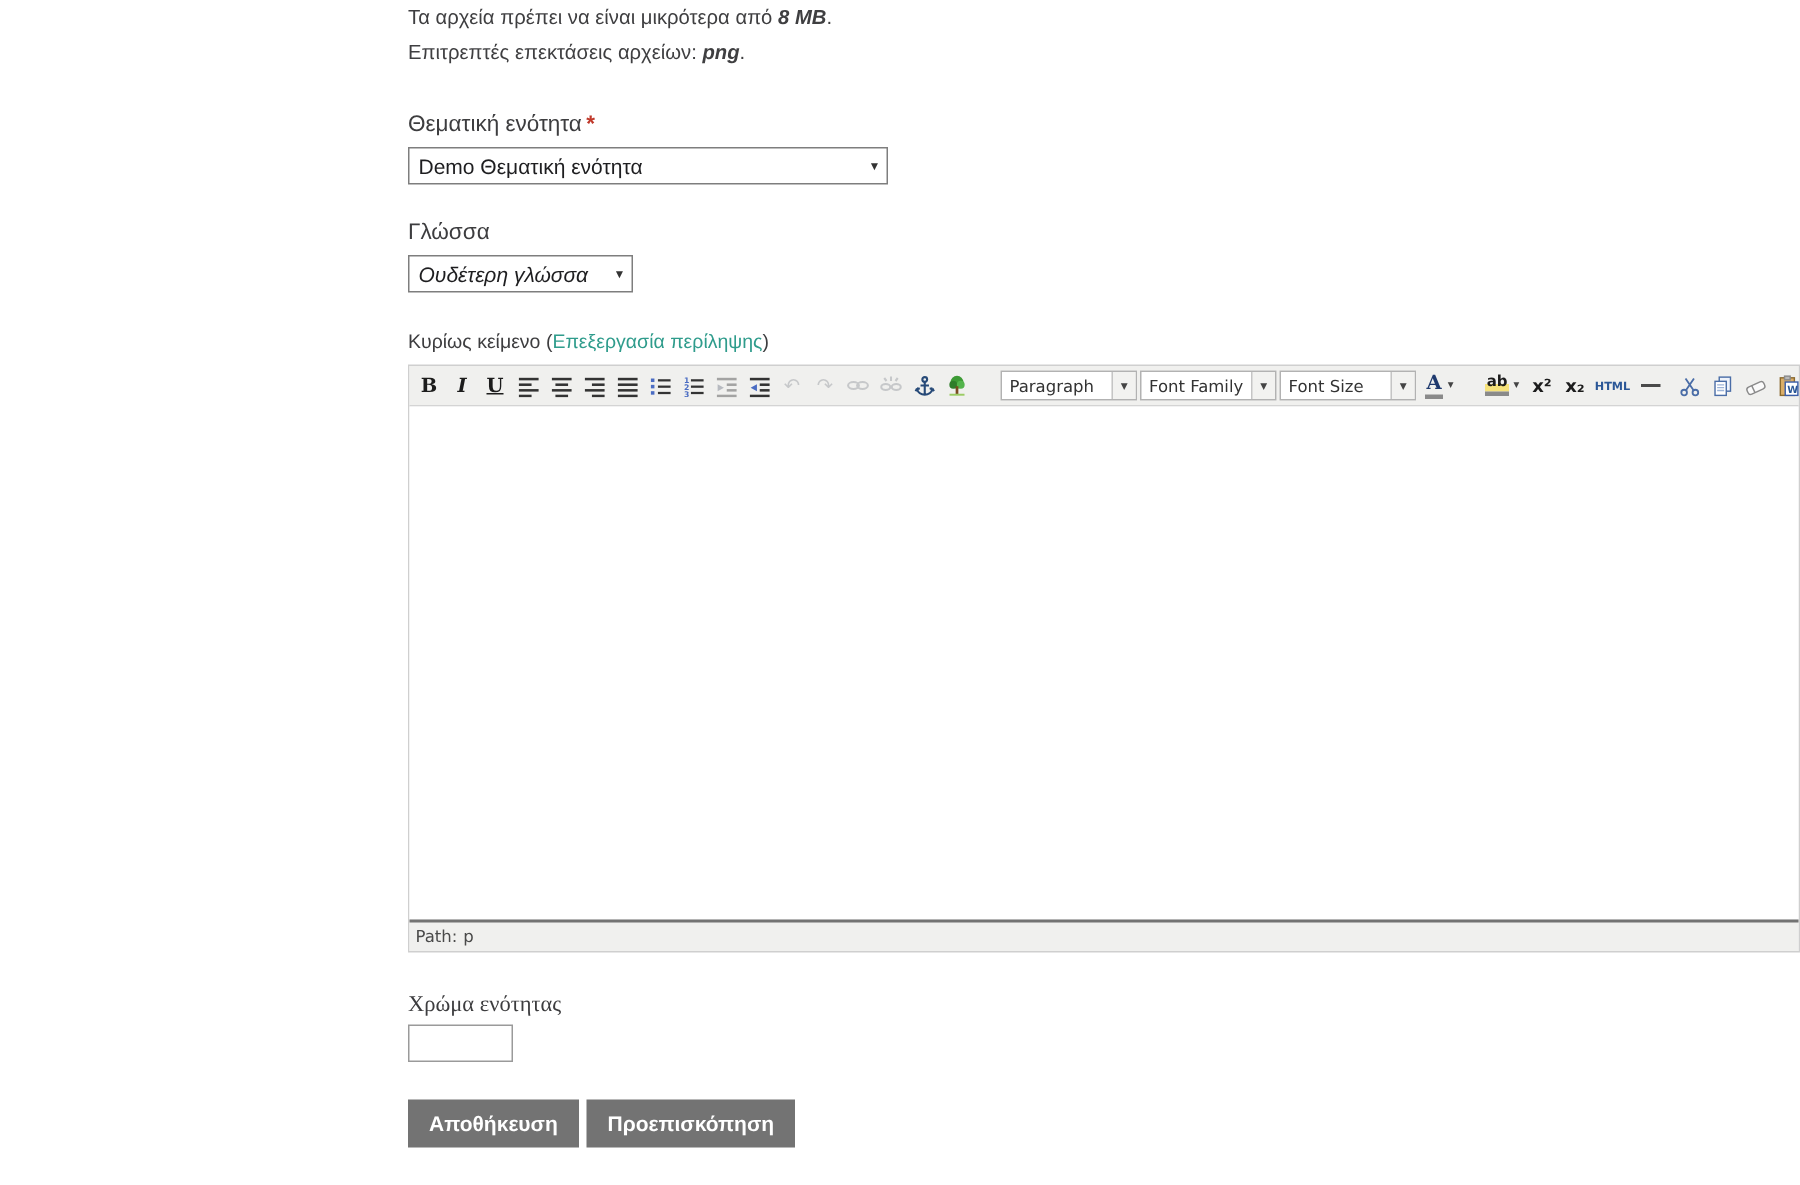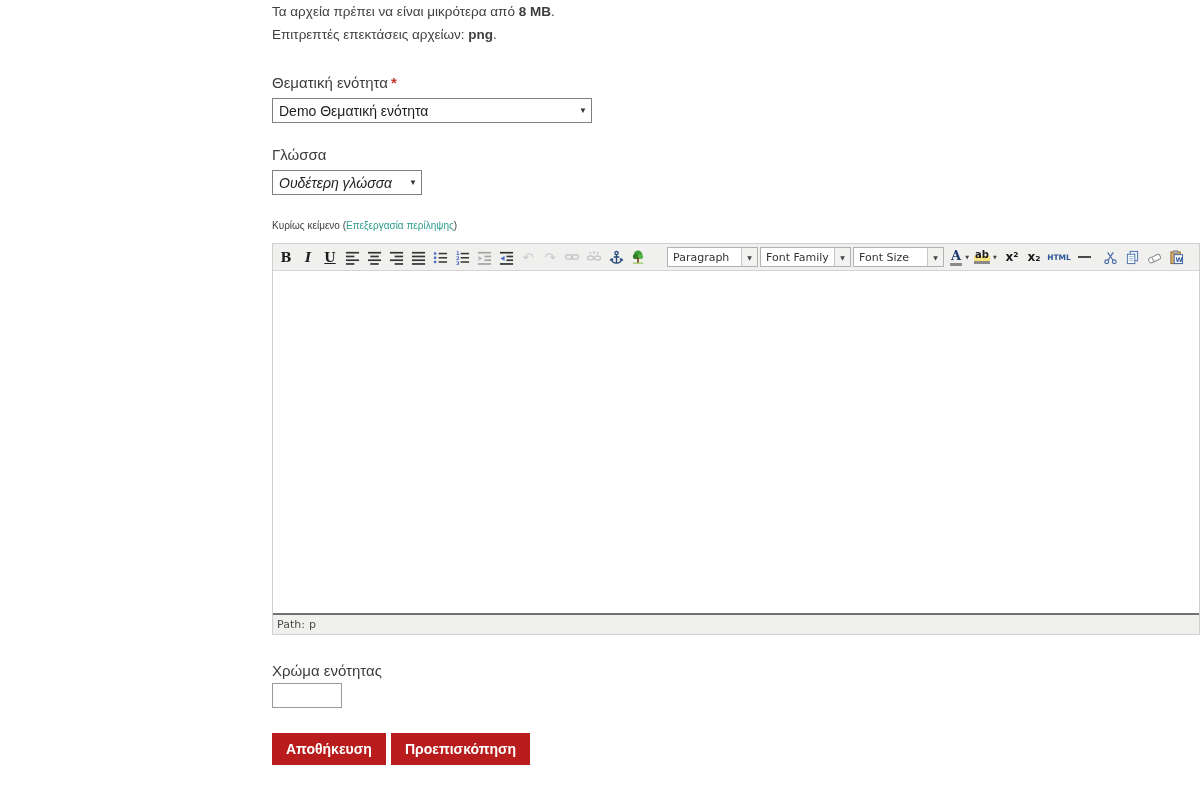--- a/index.html
+++ b/index.html
@@ -2,21 +2,21 @@
 <html><head>
 <meta charset="utf-8">
 <style>
   html,body{margin:0;padding:0;background:#fff;}
   .page{position:relative;width:1200px;height:790px;background:#fff;overflow:hidden;
         font-family:"Liberation Sans",sans-serif;color:#3d3d3f;}
   .abs{position:absolute;}
 
   
   .help{left:272px;font-size:13.5px;color:#3f3f41;}
-  .help b{font-weight:bold;}
+  .help b{font-weight:bold;font-style:italic;}
 
   
   .field-label{left:272px;font-size:15px;color:#3d3d3f;}
   .req{color:#c0392b;font-weight:bold;margin-left:3px;}
 
   
   .nselect{left:272px;height:25px;background:#fff;border:1px solid #7e7e7e;
            display:flex;align-items:center;box-sizing:border-box;cursor:default;}
   .nselect .sel-text{flex:1;padding:0 6px;font-size:14px;color:#1e1e20;white-space:nowrap;overflow:hidden;}
   .nselect .sel-arrow{width:16px;font-size:8px;color:#333;text-align:center;flex:0 0 auto;}
@@ -35,41 +35,41 @@
   .dis{opacity:.4;filter:saturate(.2);}
   .bi{font-family:"DejaVu Serif",serif;font-weight:bold;font-size:13px;color:#1c1c1c;line-height:1;}
   .it{font-style:italic;}
   .un{text-decoration:underline;}
   .glyph{font-size:13px;color:#7d8fb3;line-height:1;}
   .tb-listbox{height:20px;background:#fff;border:1px solid #b2b2b2;display:flex;flex:0 0 auto;
               box-sizing:border-box;cursor:pointer;}
   .lb-text{width:64px;padding:3px 4px 0 5px;font-size:11px;color:#333;white-space:nowrap;overflow:hidden;}
   .lb-arrow{width:15px;border-left:1px solid #c5c5c5;background:#f2f2f0;display:flex;
             align-items:center;justify-content:center;font-size:6px;color:#444;}
-  .tb-split{display:flex;align-items:center;flex:0 0 auto;cursor:pointer;}
+  .tb-split{display:flex;align-items:center;flex:0 0 auto;cursor:pointer;margin-left:16px;}
   .fc-letter{display:inline-block;font-family:"DejaVu Serif",serif;font-weight:bold;font-size:13px;
              color:#1f3a6e;line-height:1;border-bottom:3px solid #8a8a8a;padding:0 1px 1px 1px;}
   .bc-letters{display:inline-block;font-weight:bold;font-size:10px;color:#1c1c1c;line-height:1;
               border-bottom:3px solid #8a8a8a;padding:0 1px 1px 1px;background:linear-gradient(transparent 55%, #f6e27a 55%);}
   .split-arrow{width:10px;height:20px;display:flex;align-items:center;justify-content:center;
                font-size:5px;color:#444;}
   .supsub{font-weight:bold;font-size:12px;color:#1c1c1c;line-height:1;}
   .htmlb{font-weight:bold;font-size:7.5px;color:#2b5797;letter-spacing:0;}
   .hrline{width:13px;height:2px;background:#4a4a4a;}
   .content{height:342px;background:#fff;cursor:text;}
   .statusbar{height:19px;background:#f0f0ee;border-top:2px solid #737373;display:flex;align-items:center;
              font-family:"DejaVu Sans",sans-serif;font-size:11px;color:#4a4a4a;padding-left:4px;gap:4px;}
 
   
   .color-input{left:272px;top:683px;width:70px;height:25px;box-sizing:border-box;
                border:1px solid #9a9a9a;background:#fff;font-size:14px;padding:0 5px;
                font-family:"Liberation Sans",sans-serif;}
 
   
-  .action-btn{top:733px;height:32px;background:#b91c1c;color:#fff;border:none;cursor:pointer;
+  .action-btn{top:733px;height:32px;background:#737373;color:#fff;border:none;cursor:pointer;
               font-family:"Liberation Sans",sans-serif;font-weight:bold;font-size:14px;padding:0 14px;}
 </style>
 </head>
 <body>
 
 <div class="page">
 
   <div class="abs help" style="top:4px;">
     <span>Τα αρχεία πρέπει να είναι μικρότερα από</span>
     <b>8 MB</b><span>.</span>
@@ -88,21 +88,21 @@
   </div>
 
   <div class="abs field-label" style="top:146px;text-align:center;">
     <span>Γλώσσα</span>
   </div>
   <div class="abs nselect" style="top:170px;width:150px;font-style:italic;">
     <span class="sel-text">Ουδέτερη γλώσσα</span>
     <span class="sel-arrow">▼</span>
   </div>
 
-  <div class="abs field-label" style="top:220px;font-size:10px;">
+  <div class="abs field-label" style="top:220px;font-size:13px;">
     <span>Κυρίως κείμενο</span>
     <span>(</span><a class="link">Επεξεργασία περίληψης</a><span>)</span>
   </div>
 
   <div class="abs editor">
     <div class="toolbar">
 
       <span class="tb-btn bi">B</span>
       <span class="tb-btn bi it">I</span>
       <span class="tb-btn bi un">U</span>
@@ -305,21 +305,21 @@
     </div>
 
     <div class="content"></div>
 
     <div class="statusbar">
       <span>Path:</span>
       <span>p</span>
     </div>
   </div>
 
-  <div class="abs field-label" style="top:662px;">
+  <div class="abs field-label" style="top:662px;font-family:Liberation Serif, serif;">
     <span>Χρώμα ενότητας</span>
   </div>
   <input class="abs color-input" type="text" value="" style="">
 
   <button class="abs action-btn" style="left:272px;">Αποθήκευση</button>
   <button class="abs action-btn" style="left:391px;">Προεπισκόπηση</button>
 
 </div>
 
 </body></html>

